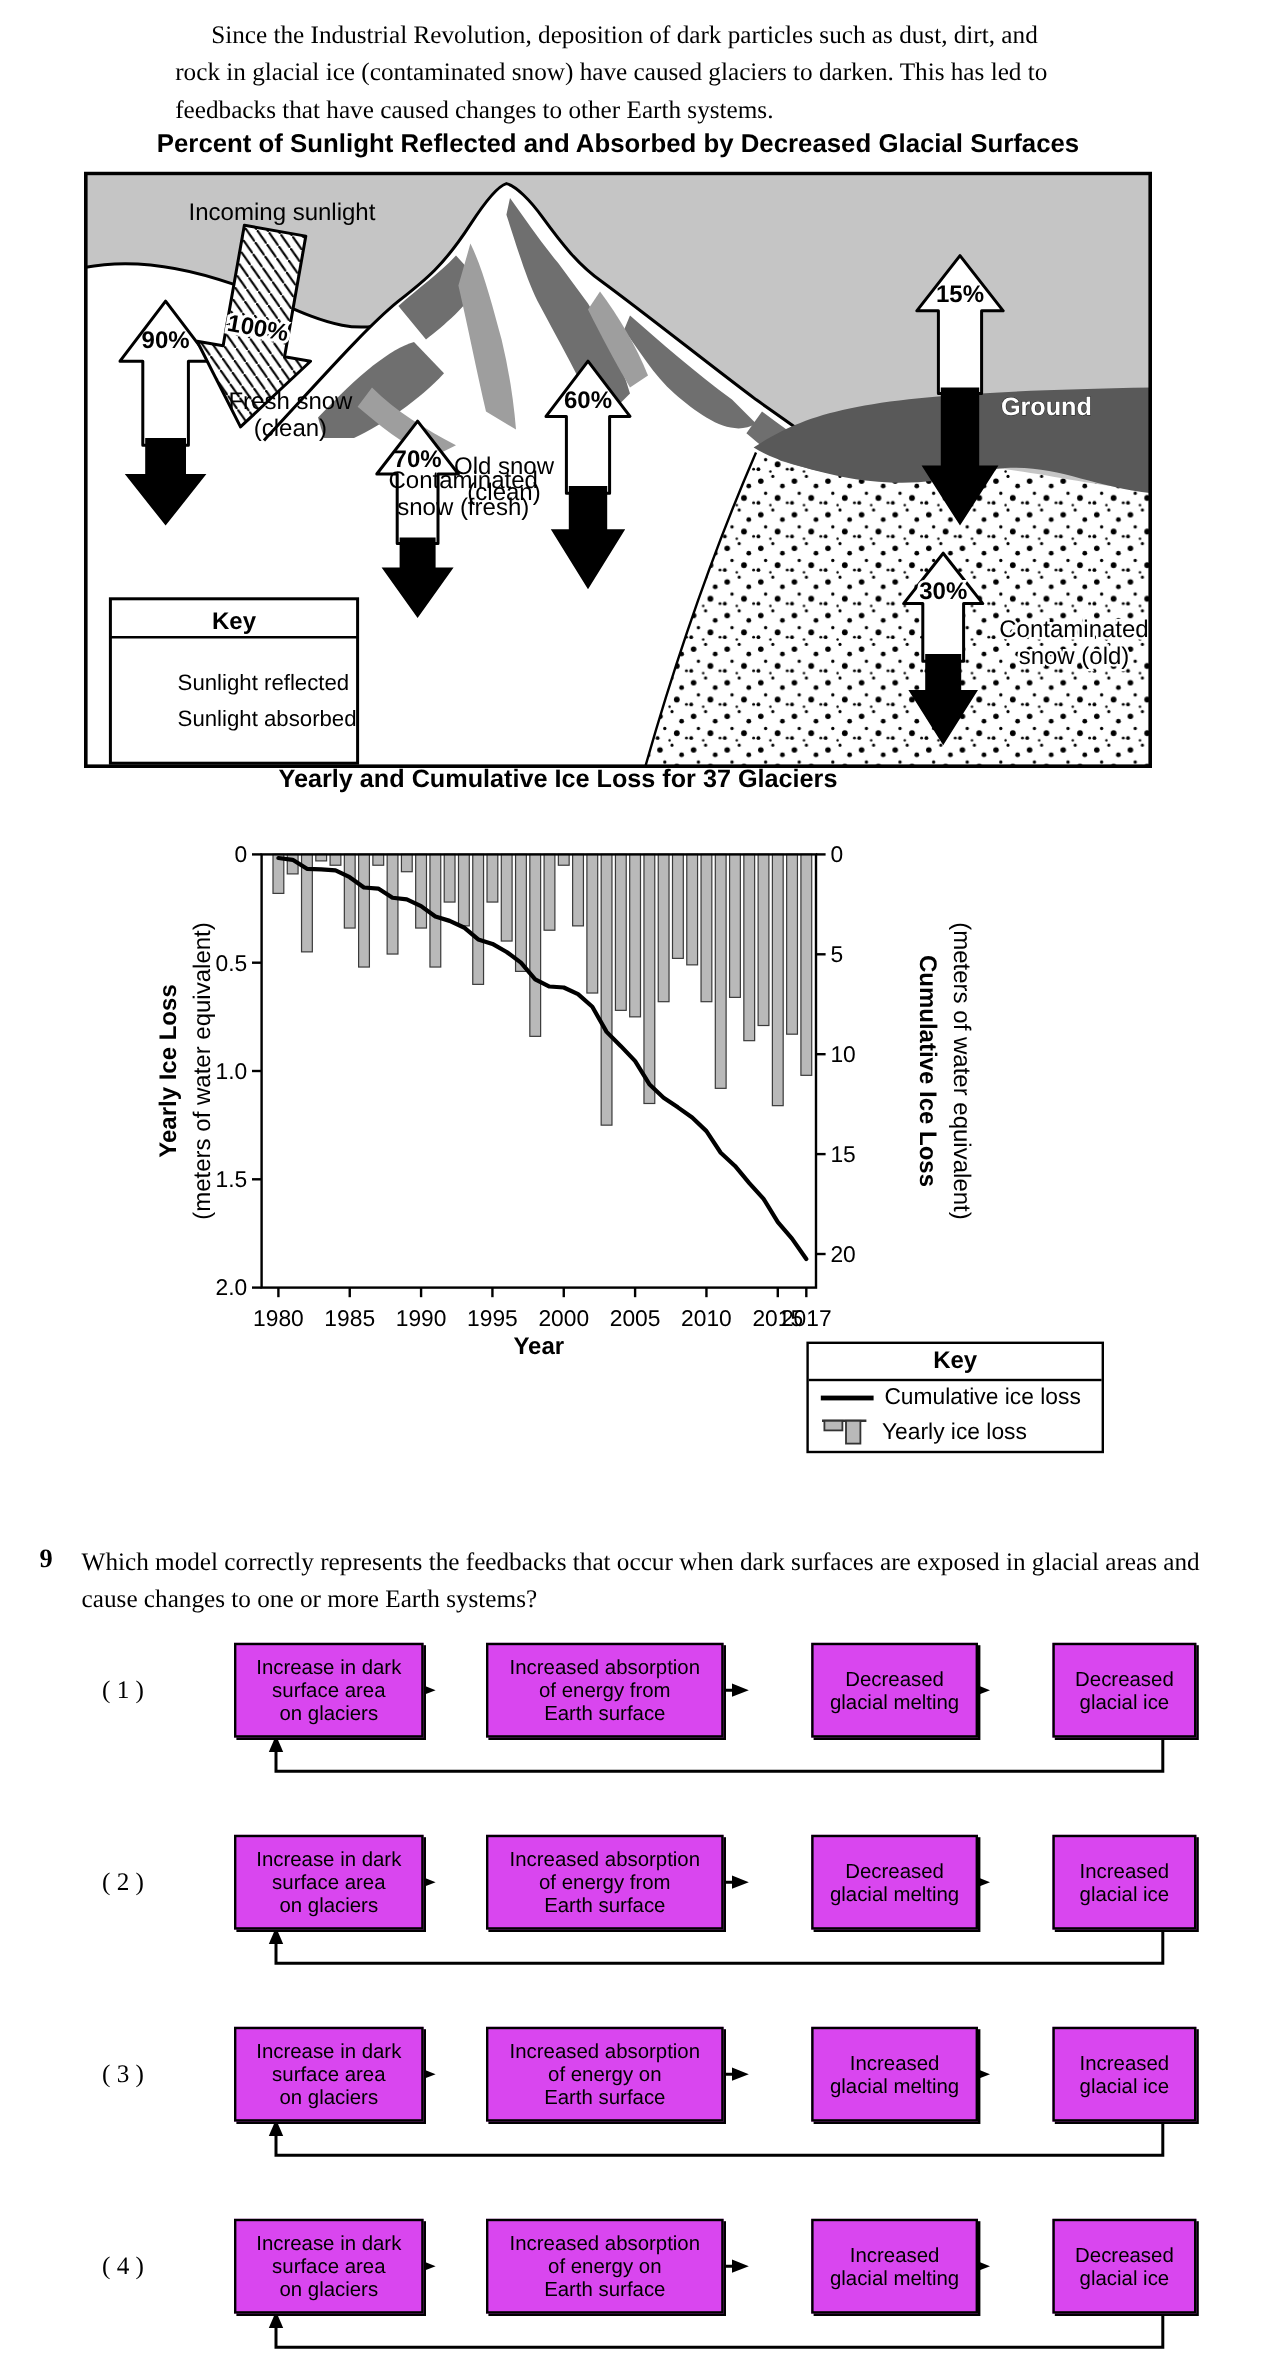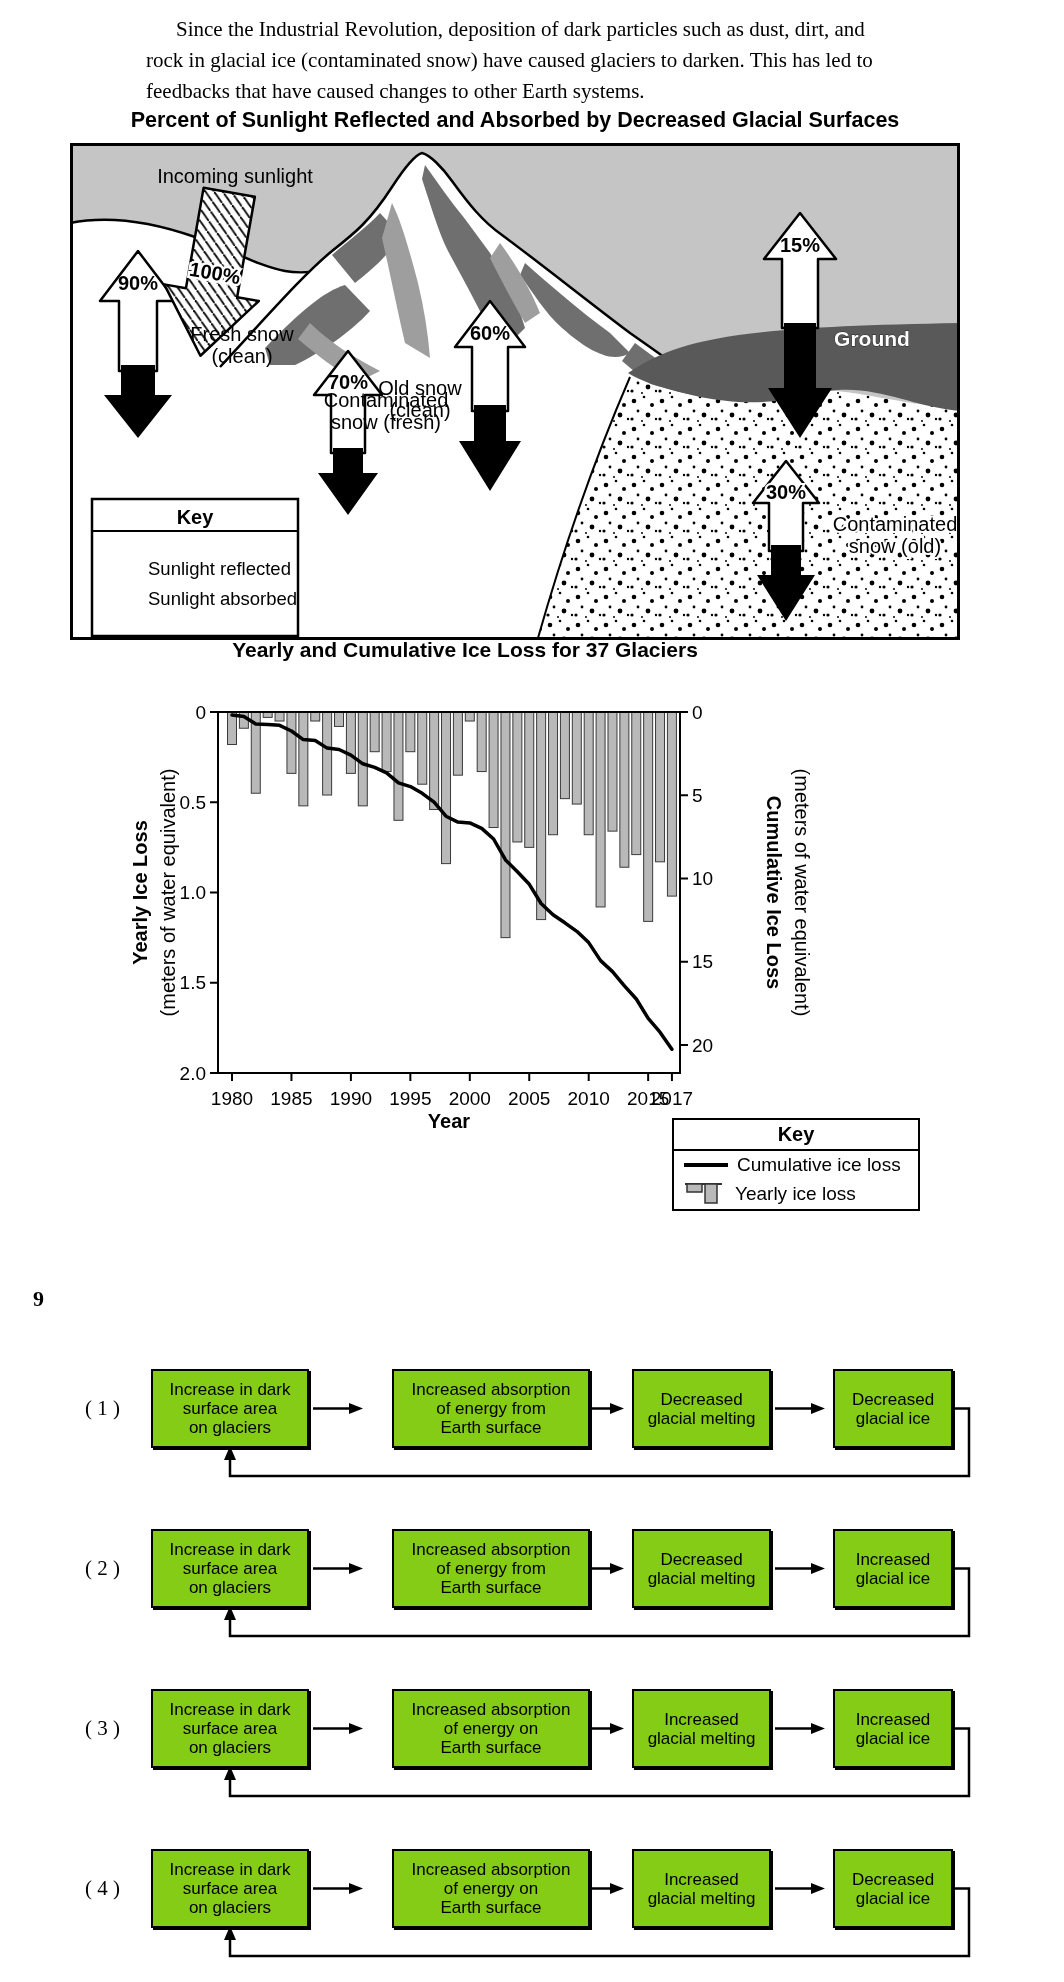--- a/index.html
+++ b/index.html
@@ -22,24 +22,24 @@
   .key-swatch-bar{margin-right:7px;flex:none;}
   
   #qnum{position:absolute;left:33px;top:1286px;font-weight:bold;font-size:22px;
         font-family:"Liberation Serif",serif;}
   #qtext{position:absolute;left:68px;top:1286px;width:980px;font-size:21px;line-height:31px;
          font-family:"Liberation Serif",serif;}
   .opt{position:absolute;left:0;width:1064px;height:142px;}
   .opt-svg{position:absolute;left:0;top:0;}
   .opt-label{position:absolute;left:85px;top:36px;font-size:21px;font-family:"Liberation Serif",serif;}
   .fbox{position:absolute;top:9px;height:75px;border:2px solid #000;box-shadow:2px 2px 0 #000;
-        background:#84cc16;display:flex;align-items:center;justify-content:center;text-align:center;
-        font-size:17px;line-height:19px;white-space:pre-line;}
+        background:#d946ef;display:flex;align-items:center;justify-content:center;text-align:center;
+        font-size:17px;line-height:19px;white-space:pre-line;margin-left:44px;}
   .c1{left:151px;width:154px;}
-  .c2{left:392px;width:194px;}
+  .c2{left:361px;width:194px;}
   .c3{left:632px;width:135px;}
   .c4{left:833px;width:116px;}
   svg text{font-family:"Liberation Sans",sans-serif;}
 </style>
 </head>
 <body>
 
 <div id="page">
 
   <div id="intro">Since the Industrial Revolution, deposition of dark particles such as dust, dirt, and rock in glacial ice (contaminated snow) have caused glaciers to darken. This has led to feedbacks that have caused changes to other Earth systems.</div>
@@ -236,20 +236,21 @@
       <svg class="key-swatch-bar" width="44" height="24" viewBox="0 0 44 24">
         <line x1="1" y1="2" x2="38" y2="2" stroke="#333" stroke-width="2"></line>
         <rect x="3" y="2" width="15" height="8" fill="#b9b9b9" stroke="#333" stroke-width="1.5"></rect>
         <rect x="21" y="2" width="12" height="19" fill="#b9b9b9" stroke="#333" stroke-width="1.5"></rect>
       </svg>
       <span>Yearly ice loss</span>
     </div>
   </div>
 
   <div id="qnum">9</div>
+  <div id="qtext">Which model correctly represents the feedbacks that occur when dark surfaces are exposed in glacial areas and cause changes to one or more Earth systems?</div>
 
   <div class="opt" style="top:1360px">
     <svg class="opt-svg" width="1064" height="142" viewBox="0 0 1064 142">
         <line x1="313" y1="48.5" x2="351" y2="48.5" stroke="#000" stroke-width="2.5"></line>
         <polygon points="363,48.5 349,43 349,54" fill="#000"></polygon>
         <line x1="574" y1="48.5" x2="612" y2="48.5" stroke="#000" stroke-width="2.5"></line>
         <polygon points="624,48.5 610,43 610,54" fill="#000"></polygon>
         <line x1="775" y1="48.5" x2="813" y2="48.5" stroke="#000" stroke-width="2.5"></line>
         <polygon points="825,48.5 811,43 811,54" fill="#000"></polygon>
         <path d="M953,48.5 L969,48.5 L969,116 L230,116 L230,96" fill="none" stroke="#000" stroke-width="2.5"></path>

